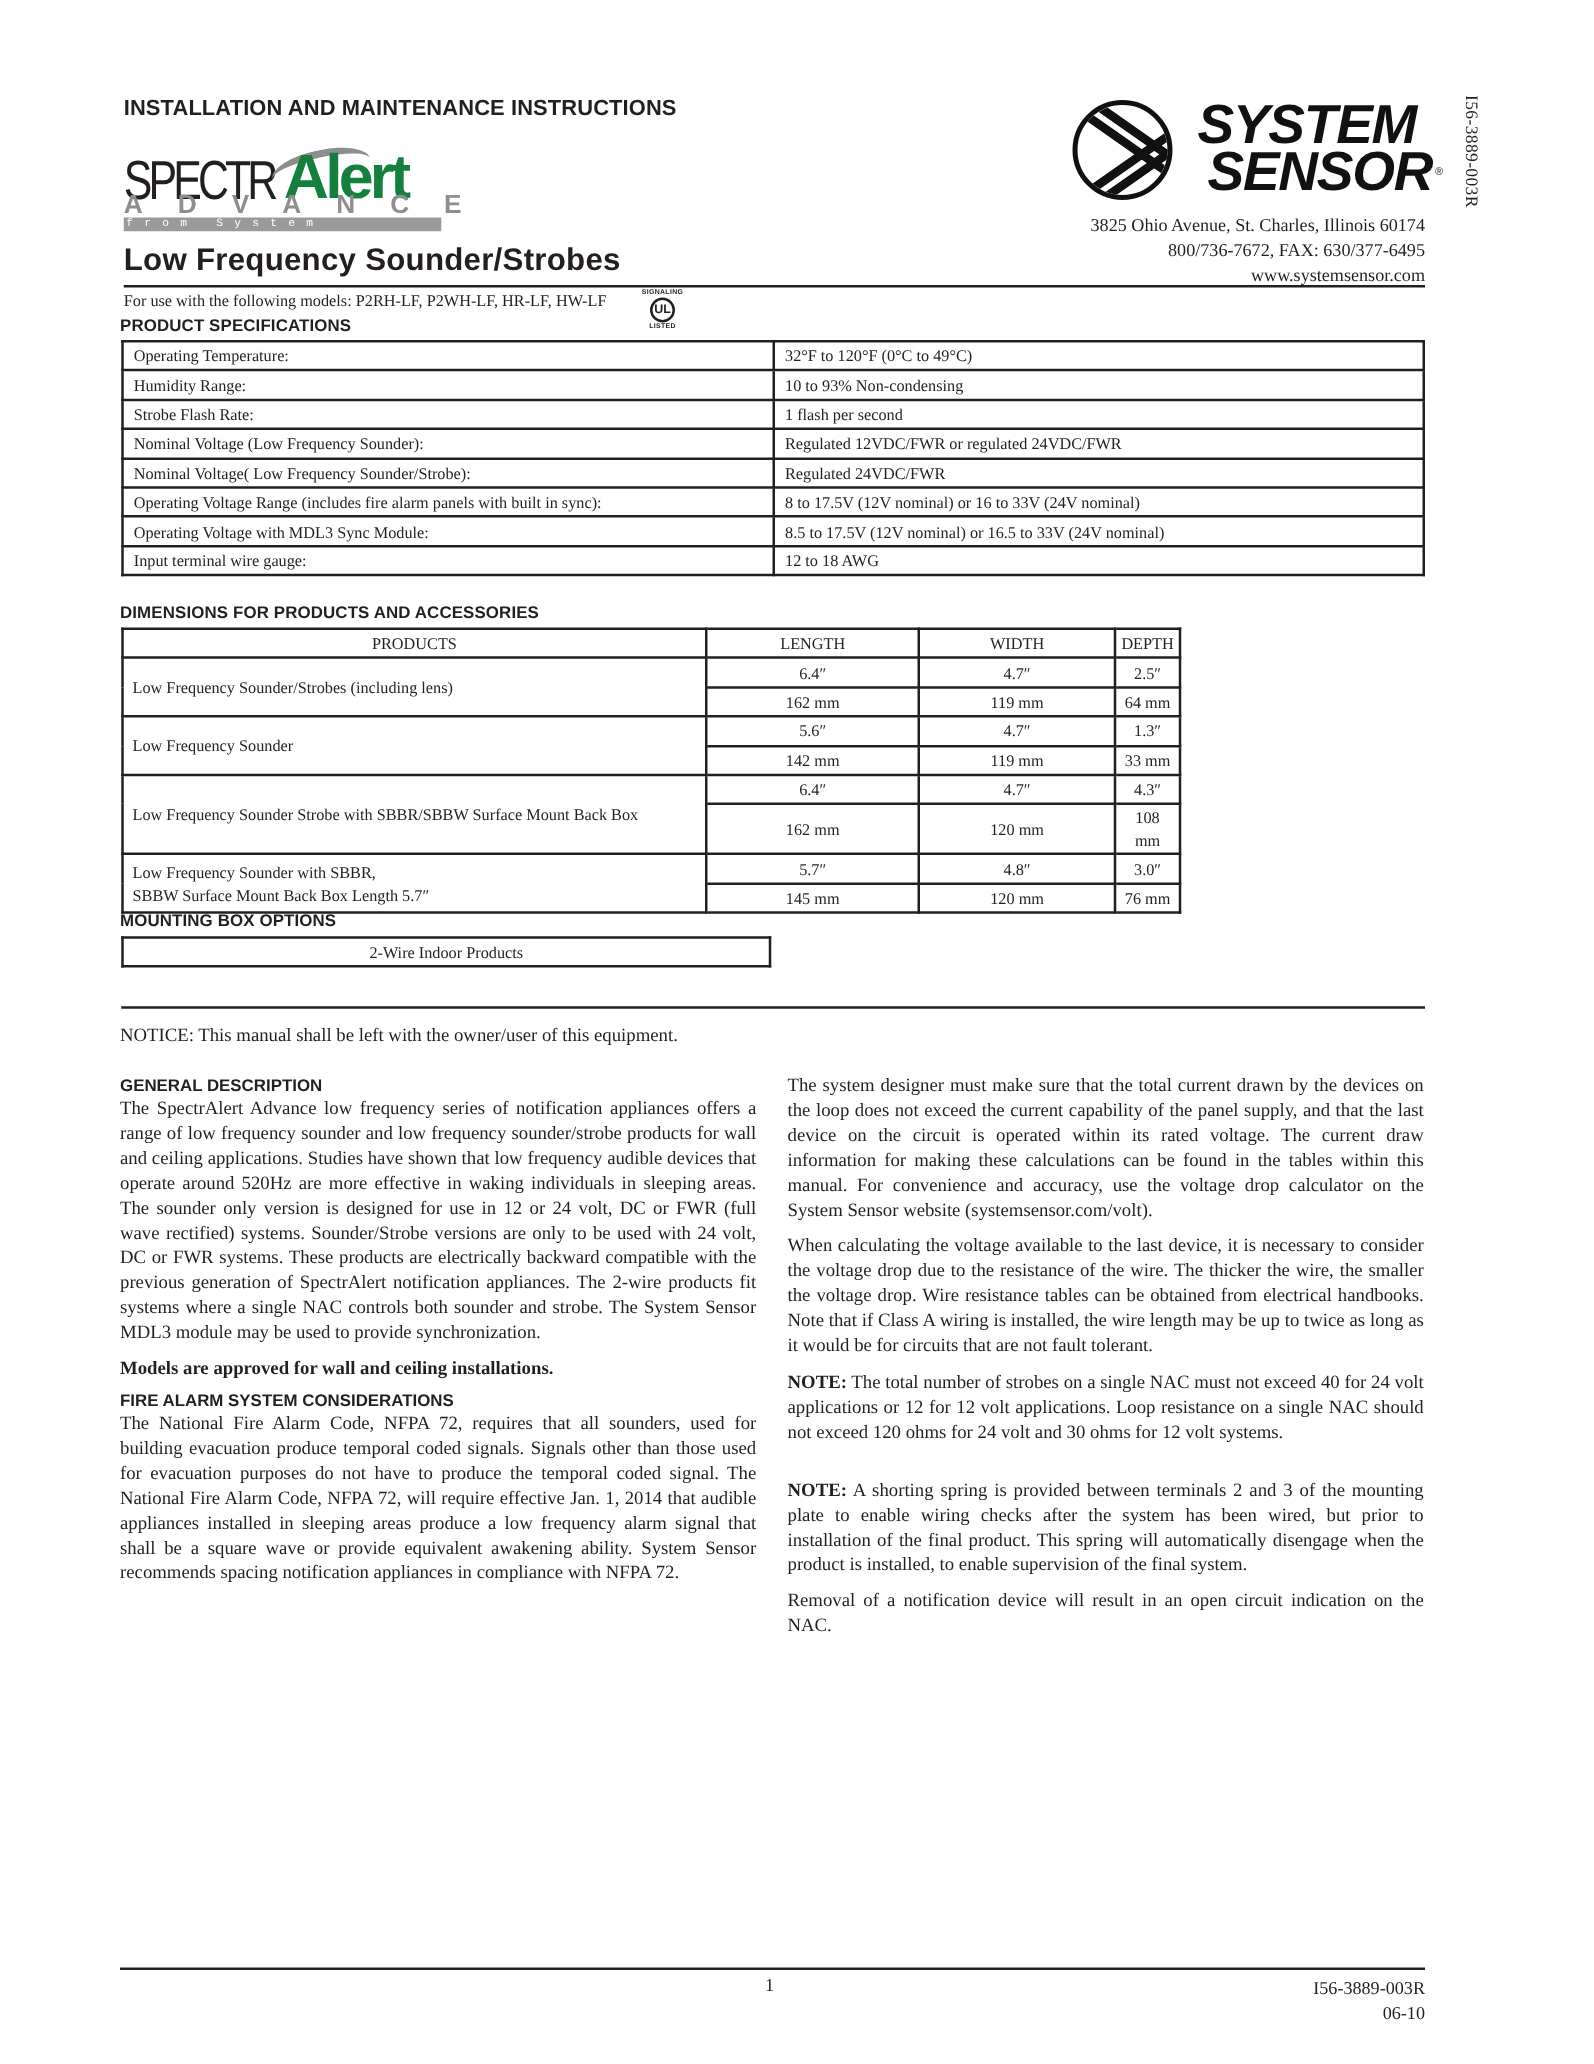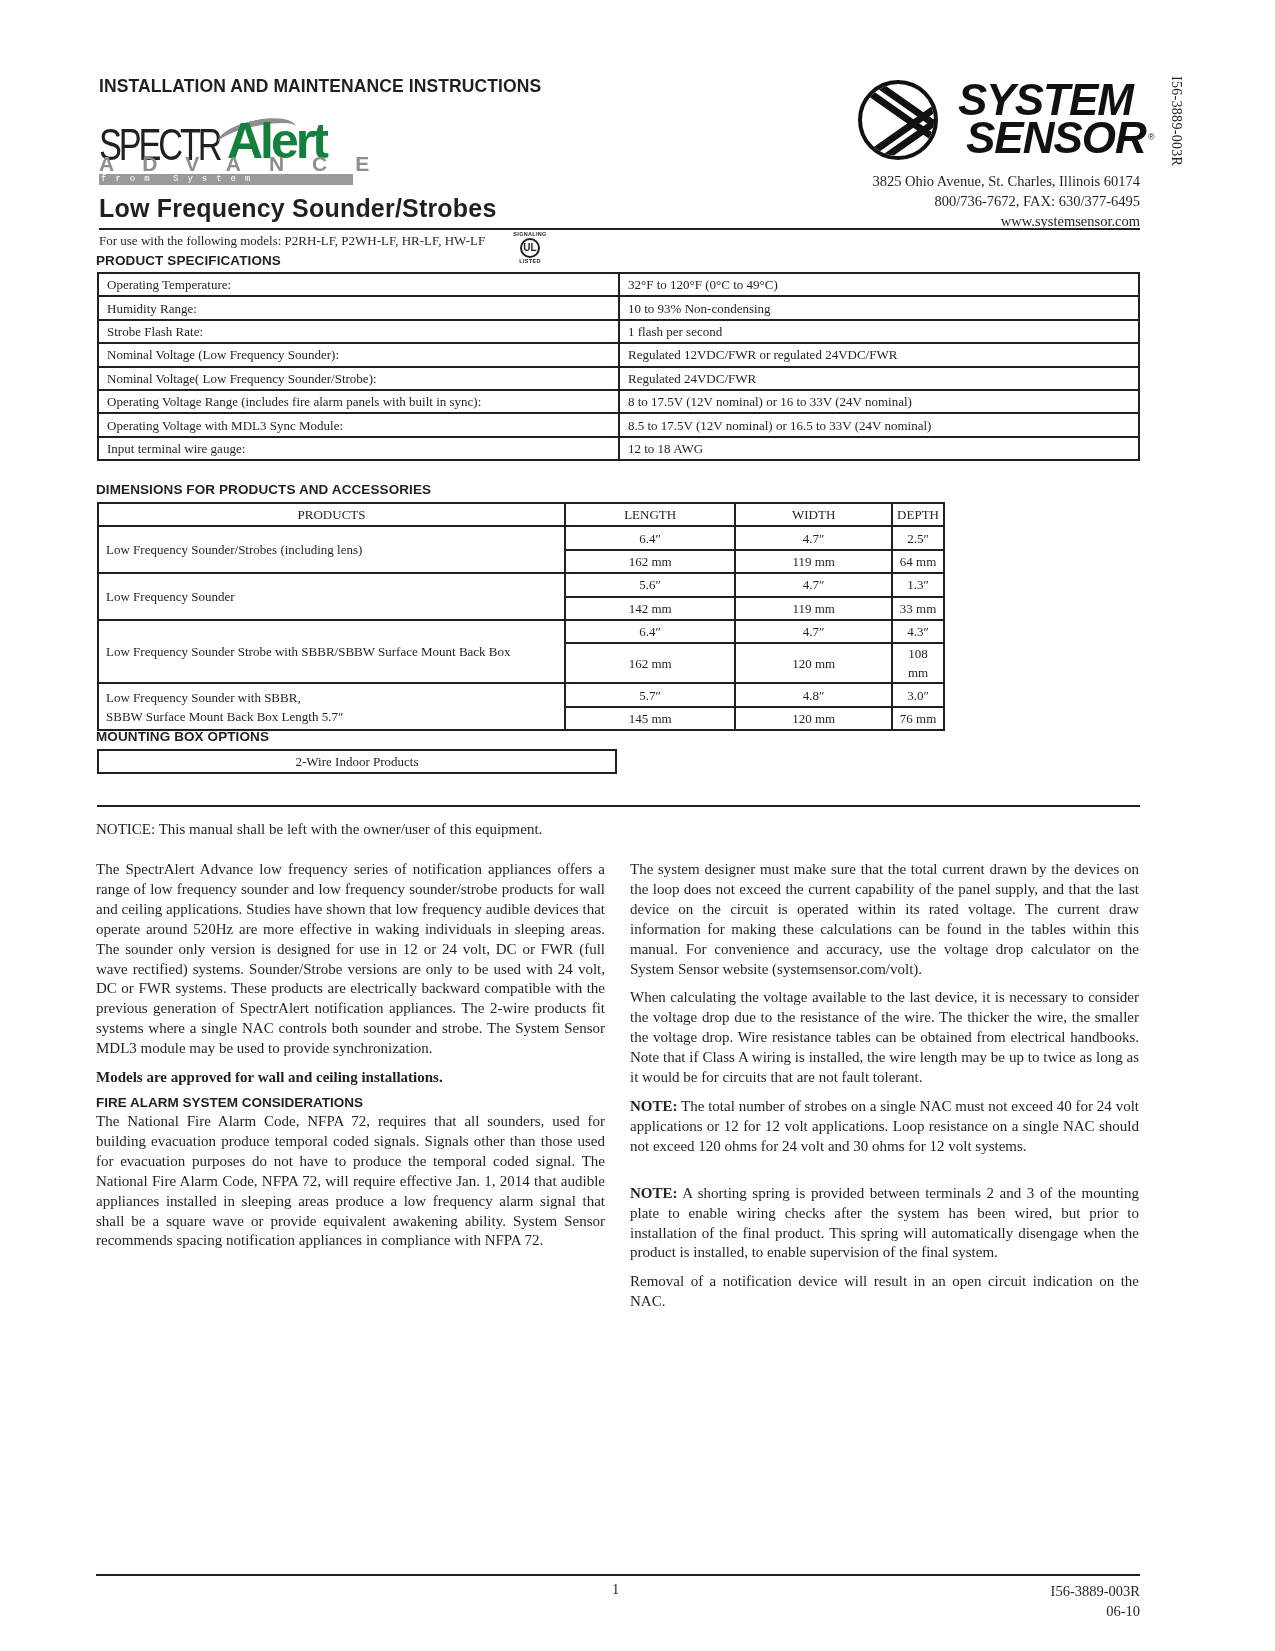--- a/index.html
+++ b/index.html
@@ -227,20 +227,21 @@
         <td>2-Wire Indoor Products</td>
       </tr>
   </tbody>
 </table>
 
 <div id="mid-rule"></div>
 
 <div id="notice">NOTICE: This manual shall be left with the owner/user of this equipment.</div>
 
 <div id="col-left" class="col">
+  <div class="sub sans-bold">GENERAL DESCRIPTION</div>
   <p>The SpectrAlert Advance low frequency series of notification appliances offers a range of low frequency sounder and low frequency sounder/strobe products for wall and ceiling applications. Studies have shown that low frequency audible devices that operate around 520Hz are more effective in waking individuals in sleeping areas. The sounder only version is designed for use in 12 or 24 volt, DC or FWR (full wave rectified) systems. Sounder/Strobe versions are only to be used with 24 volt, DC or FWR systems. These products are electrically backward compatible with the previous generation of SpectrAlert notification appliances. The 2-wire products fit systems where a single NAC controls both sounder and strobe. The System Sensor MDL3 module may be used to provide synchronization.</p>
   <p class="tight"><b>Models are approved for wall and ceiling installations.</b></p>
   <div class="sub sans-bold">FIRE ALARM SYSTEM CONSIDERATIONS</div>
   <p>The National Fire Alarm Code, NFPA 72, requires that all sounders, used for building evacuation produce temporal coded signals. Signals other than those used for evacuation purposes do not have to produce the temporal coded signal. The National Fire Alarm Code, NFPA 72, will require effective Jan. 1, 2014 that audible appliances installed in sleeping areas produce a low frequency alarm signal that shall be a square wave or provide equivalent awakening ability. System Sensor recommends spacing notification appliances in compliance with NFPA 72.</p>
 </div>
 
 <div id="col-right" class="col">
   <p>The system designer must make sure that the total current drawn by the devices on the loop does not exceed the current capability of the panel supply, and that the last device on the circuit is operated within its rated voltage. The current draw information for making these calculations can be found in the tables within this manual. For convenience and accuracy, use the voltage drop calculator on the System Sensor website (systemsensor.com/volt).</p>
   <p>When calculating the voltage available to the last device, it is necessary to consider the voltage drop due to the resistance of the wire. The thicker the wire, the smaller the voltage drop. Wire resistance tables can be obtained from electrical handbooks. Note that if Class A wiring is installed, the wire length may be up to twice as long as it would be for circuits that are not fault tolerant.</p>
   <p><b>NOTE:</b><span> The total number of strobes on a single NAC must not exceed 40 for 24 volt applications or 12 for 12 volt applications. Loop resistance on a single NAC should not exceed 120 ohms for 24 volt and 30 ohms for 12 volt systems.</span></p>

